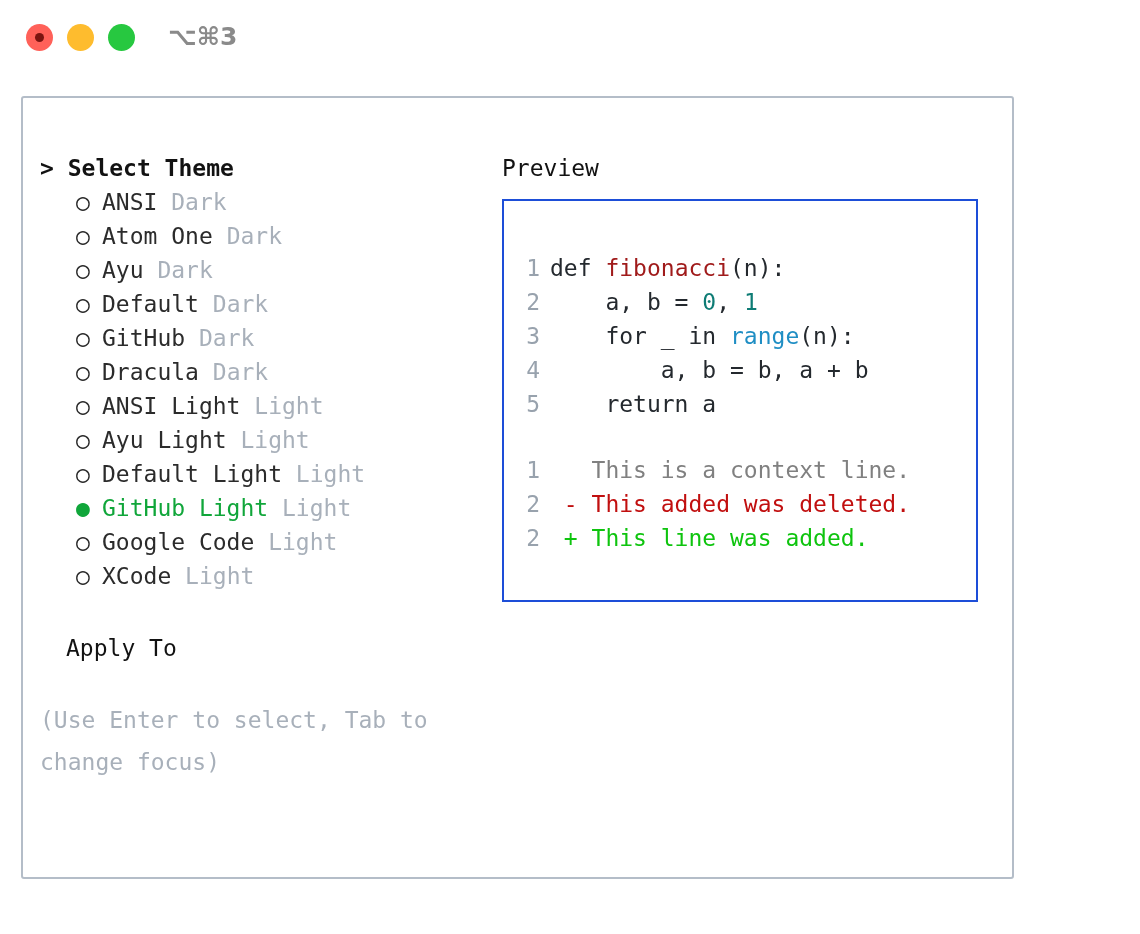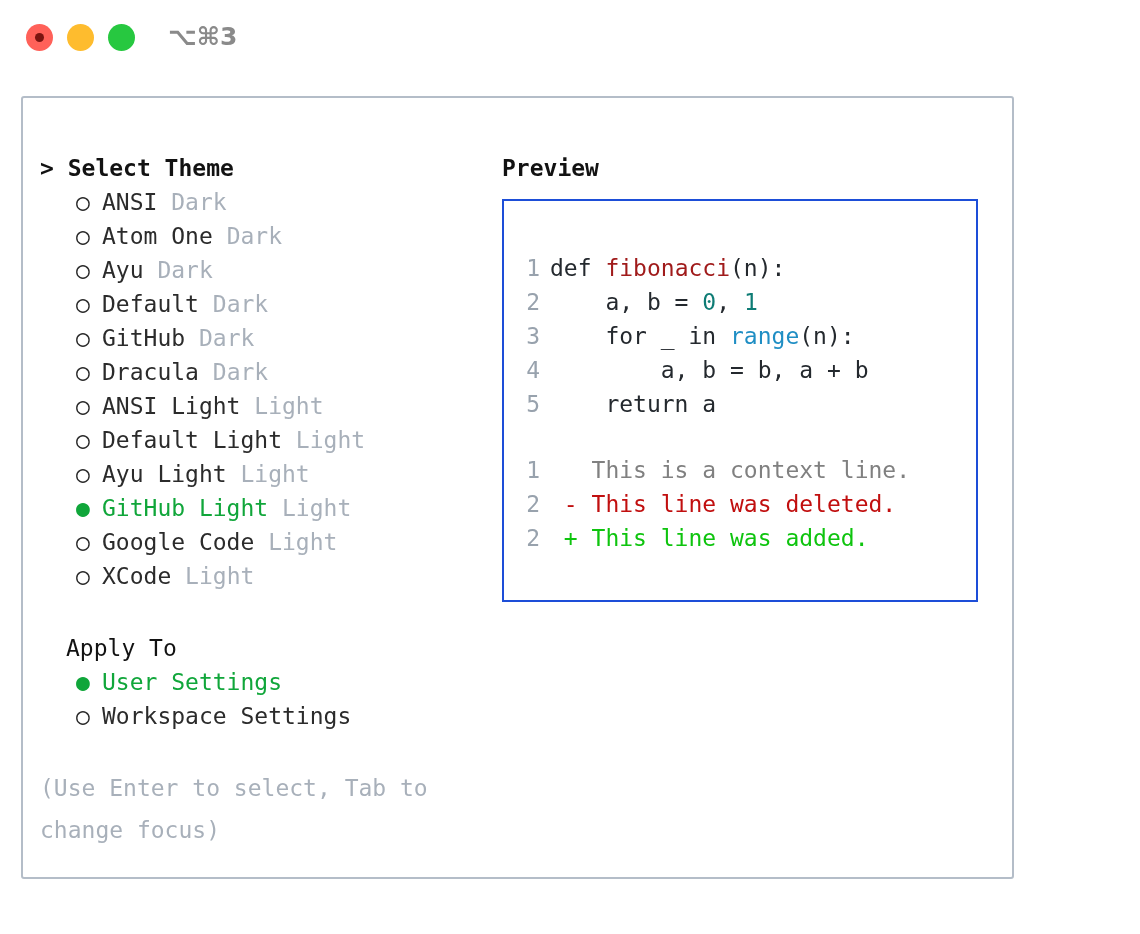--- a/index.html
+++ b/index.html
@@ -142,21 +142,21 @@
 
   
   .right-col {
     position: absolute;
     left: 479px;
     top: 53px;
     width: 500px;
   }
   .preview-head {
     font-size: 23px;
-    font-weight: bold;
+    font-weight: normal;
     color: #121212;
     line-height: 34px;
     height: 34px;
     white-space: nowrap;
   }
   .preview-box {
     margin-top: 14px;
     width: 476px;
     height: 403px;
     border: 2px solid #1d4ed8;
@@ -218,42 +218,38 @@
       <div class="list-head">&gt; Select Theme</div>
 
       <div id="theme-rows">
           <div class="row"><span class="bullet">○</span><span class="name">ANSI</span><span class="variant"> Dark</span></div>
           <div class="row"><span class="bullet">○</span><span class="name">Atom One</span><span class="variant"> Dark</span></div>
           <div class="row"><span class="bullet">○</span><span class="name">Ayu</span><span class="variant"> Dark</span></div>
           <div class="row"><span class="bullet">○</span><span class="name">Default</span><span class="variant"> Dark</span></div>
           <div class="row"><span class="bullet">○</span><span class="name">GitHub</span><span class="variant"> Dark</span></div>
           <div class="row"><span class="bullet">○</span><span class="name">Dracula</span><span class="variant"> Dark</span></div>
           <div class="row"><span class="bullet">○</span><span class="name">ANSI Light</span><span class="variant"> Light</span></div>
+          <div class="row"><span class="bullet">○</span><span class="name">Ayu Light</span><span class="variant"> Light</span></div>
           <div class="row"><span class="bullet">○</span><span class="name">Default Light</span><span class="variant"> Light</span></div>
-          <div class="row"><span class="bullet">○</span><span class="name">Ayu Light</span><span class="variant"> Light</span></div>
           <div class="row"><span class="bullet sel">●</span><span class="name sel">GitHub Light</span><span class="variant"> Light</span></div>
           <div class="row"><span class="bullet">○</span><span class="name">Google Code</span><span class="variant"> Light</span></div>
           <div class="row"><span class="bullet">○</span><span class="name">XCode</span><span class="variant"> Light</span></div>
         </div>
 
       <div class="section-gap"></div>
 
       <div class="apply-head">Apply To</div>
 
-      <div id="apply-rows">
-          <div class="row"><span class="bullet sel">●</span><span class="name sel">User Settings</span></div>
-          <div class="row"><span class="bullet">○</span><span class="name">Workspace Settings</span></div>
-        </div>
 
       <div class="hint">(Use Enter to select, Tab to change focus)</div>
     </div>
 
     <div class="right-col">
       <div class="preview-head">Preview</div>
 
       <div class="preview-box">
         <div class="code" id="code-block"><div><span class="ln">1</span><span class="kw-def">def </span><span class="fn">fibonacci</span><span class="plain">(n):</span></div><div><span class="ln">2</span><span class="plain">    a, b = </span><span class="num">0</span><span class="plain">, </span><span class="num">1</span></div><div><span class="ln">3</span><span class="plain">    for _ in </span><span class="builtin">range</span><span class="plain">(n):</span></div><div><span class="ln">4</span><span class="plain">        a, b = b, a + b</span></div><div><span class="ln">5</span><span class="plain">    return a</span></div></div>
-        <div class="diff" id="diff-block"><div><span class="ln">1</span><span class="d-ctx">   This is a context line.</span></div><div><span class="ln">2</span><span class="d-del"> - This line was deleted.</span></div><div><span class="ln">2</span><span class="d-add"> + This line was added.</span></div></div>
+        <div class="diff" id="diff-block"><div><span class="ln">1</span><span class="d-ctx">   This is a context line.</span></div><div><span class="ln">2</span><span class="d-del"> - This added was deleted.</span></div><div><span class="ln">2</span><span class="d-add"> + This line was added.</span></div></div>
       </div>
     </div>
 
   </div>
 </div>
 
 </body></html>

